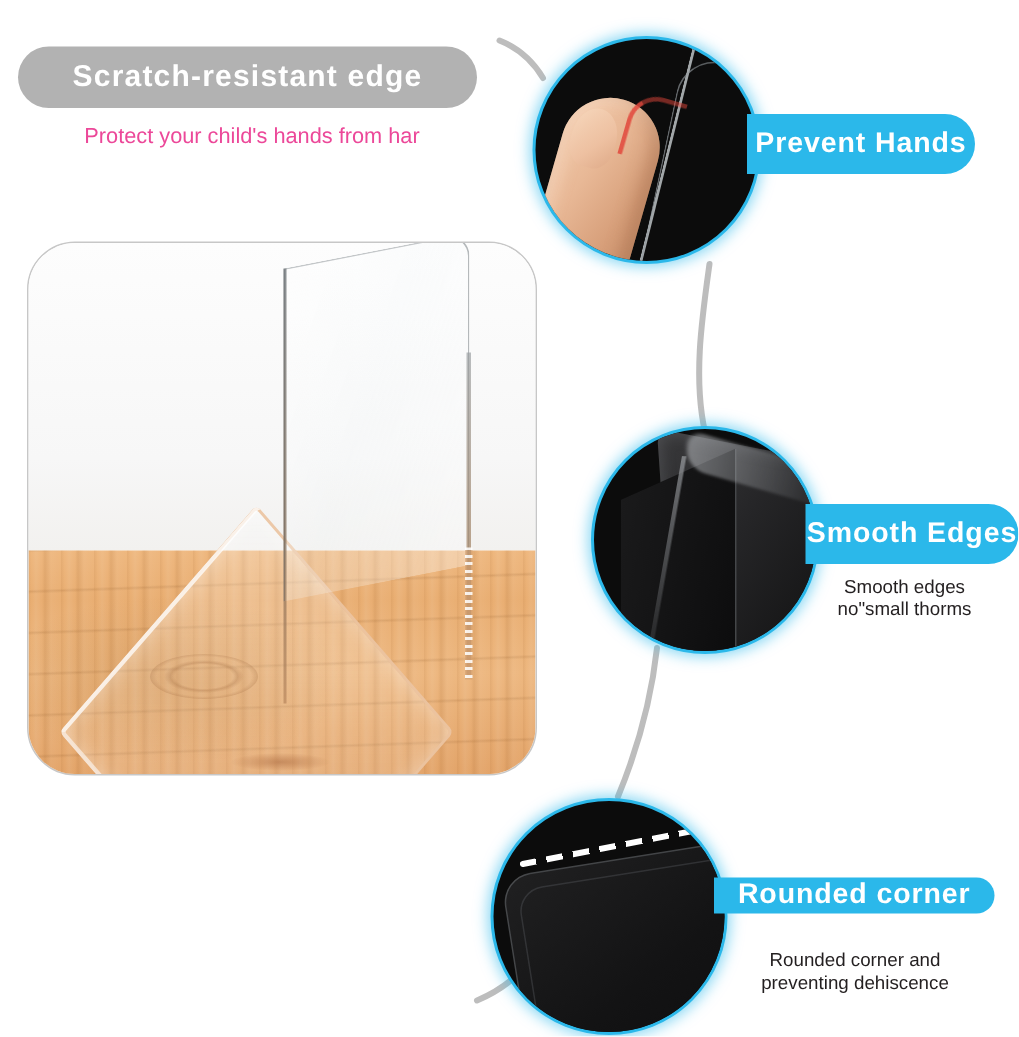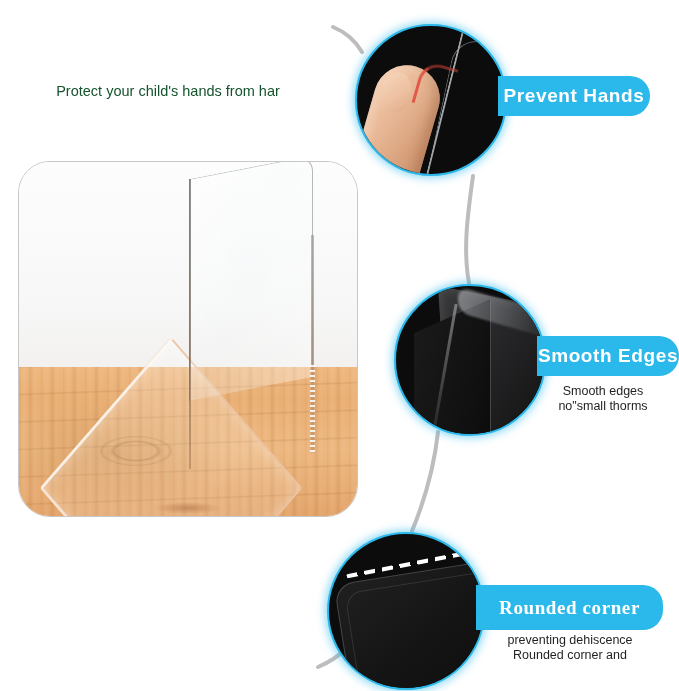--- a/index.html
+++ b/index.html
@@ -39,21 +39,21 @@
     letter-spacing: 0.8px;
     white-space: nowrap;
   }
   .subtitle {
     position: absolute;
     left: 18px;
     top: 83px;
     width: 300px;
     text-align: center;
     font-size: 14.5px;
-    color: #14532d;
+    color: #ec4899;
     white-space: nowrap;
   }
 
   
   .product-card {
     position: absolute;
     left: 18px;
     top: 161px;
     width: 340px;
     height: 356px;
@@ -377,20 +377,23 @@
     background: repeating-linear-gradient(90deg, #ffffff 0 11px, rgba(0,0,0,0) 11px 18px);
     transform: rotate(-11deg);
     border-radius: 2px;
   }
 </style>
 </head>
 <body>
 
 <div id="stage">
 
+  <div class="title-pill">
+    <span class="title-pill-text">Scratch-resistant edge</span>
+  </div>
   <div class="subtitle">Protect your child's hands from har</div>
 
   <div class="product-card">
     <div class="pc-wall"></div>
     <div class="pc-wood">
       <div class="pc-wood-knot"></div>
       <div class="pc-wood-stain"></div>
     </div>
     <div class="acr-base"></div>
     <div class="acr-base-hi"></div>
@@ -437,22 +440,22 @@
       <div>no"small thorms</div>
     </div>
   </div>
 
   <div class="feature">
     <div class="circle" style="left:327px; top:532px; width:158px; height:158px;">
       <div class="c3-block"></div>
       <div class="c3-inner"></div>
       <div class="c3-dashed"></div>
     </div>
-    <div class="label-pill" style="left:476px; top:585px; width:187px; height:45px; border-radius:0 20px 20px 0;font-family:Liberation Serif, serif;">
+    <div class="label-pill" style="left:476px; top:585px; width:187px; height:24px; border-radius:0 20px 20px 0;">
       <span class="label-pill-text">Rounded  corner</span>
     </div>
     <div class="caption" style="left:472px; top:633px; width:196px;">
+      <div>Rounded corner and</div>
       <div>preventing dehiscence</div>
-      <div>Rounded corner and</div>
     </div>
   </div>
 
 </div>
 
 </body></html>

